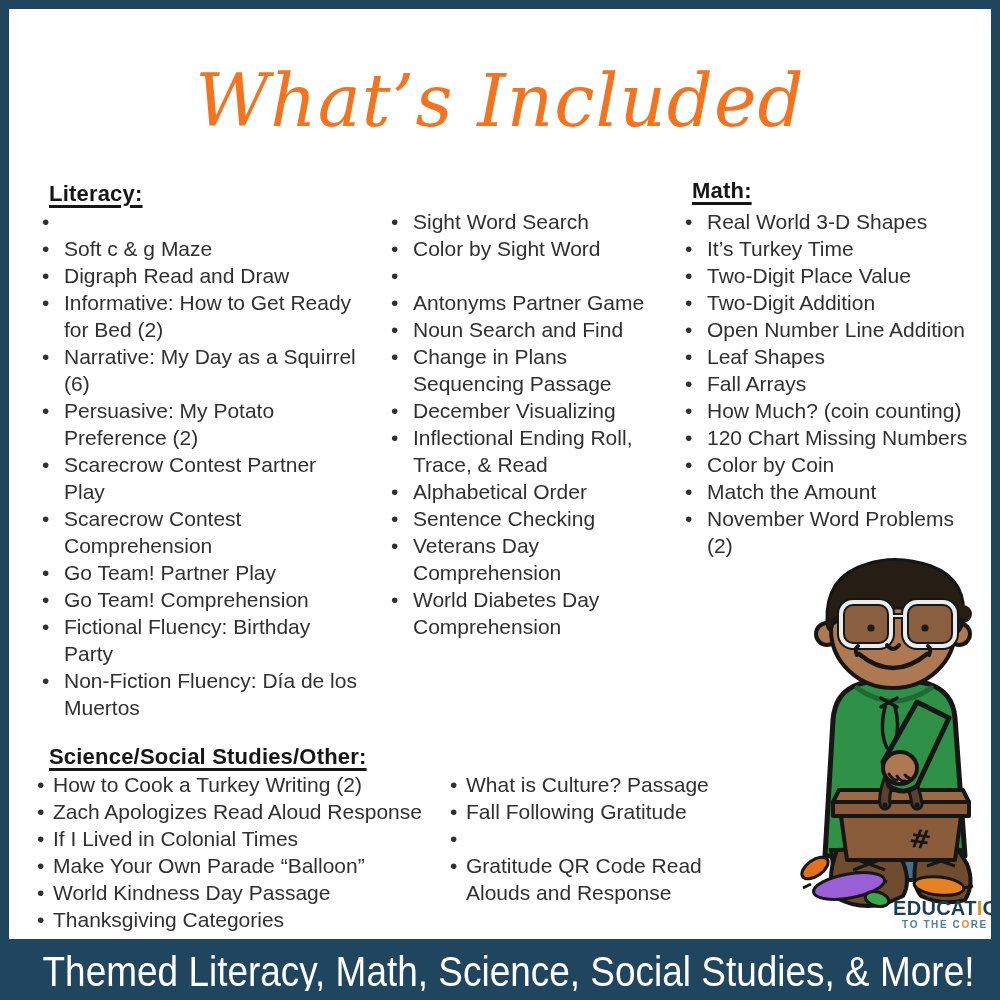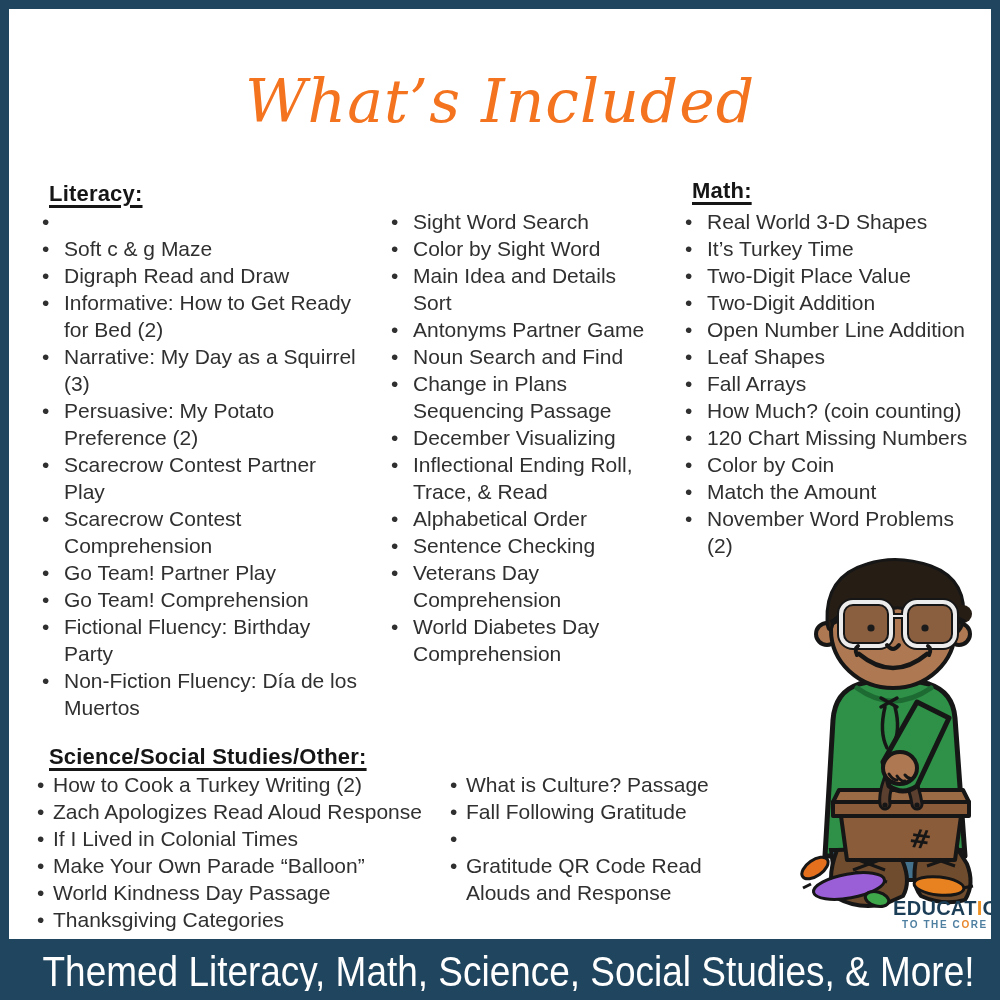--- a/index.html
+++ b/index.html
@@ -5,21 +5,21 @@
   html,body{margin:0;padding:0;background:#9aa3ab;}
   #page{
     position:relative;width:1000px;height:1000px;background:#ffffff;
     box-sizing:border-box;border:9px solid #20455E;overflow:hidden;
     font-family:"Liberation Sans",sans-serif;color:#2e2e2e;margin:0 auto;
   }
   .abs{position:absolute;}
   
   #title{
     left:0;top:26px;width:100%;height:132px;display:flex;align-items:center;justify-content:center;
-    font-family:"DejaVu Serif",serif;font-style:italic;font-size:60px;color:#F4731F;
+    font-family:"DejaVu Serif",serif;font-style:italic;font-size:72px;color:#F4731F;
     letter-spacing:1px;
   }
   
   .heading{
     font-size:22px;font-weight:bold;color:#161616;
     text-decoration:underline;text-decoration-thickness:2.5px;text-underline-offset:4px;
     letter-spacing:.2px;
     margin-left:12px;
   }
   
@@ -65,21 +65,21 @@
         <span class="txt">Digraph Read and Draw</span>
       </div>
       <div class="row">
         <span class="bullet">•</span>
         <span class="txt">Informative: How to Get Ready
 for Bed (2)</span>
       </div>
       <div class="row">
         <span class="bullet">•</span>
         <span class="txt">Narrative: My Day as a Squirrel
-(3)</span>
+(6)</span>
       </div>
       <div class="row">
         <span class="bullet">•</span>
         <span class="txt">Persuasive: My Potato
 Preference (2)</span>
       </div>
       <div class="row">
         <span class="bullet">•</span>
         <span class="txt">Scarecrow Contest Partner
 Play</span>
@@ -112,22 +112,20 @@
       <div class="row">
         <span class="bullet">•</span>
         <span class="txt">Sight Word Search</span>
       </div>
       <div class="row">
         <span class="bullet">•</span>
         <span class="txt">Color by Sight Word</span>
       </div>
       <div class="row">
         <span class="bullet">•</span>
-        <span class="txt">Main Idea and Details
-Sort</span>
       </div>
       <div class="row">
         <span class="bullet">•</span>
         <span class="txt">Antonyms Partner Game</span>
       </div>
       <div class="row">
         <span class="bullet">•</span>
         <span class="txt">Noun Search and Find</span>
       </div>
       <div class="row">

